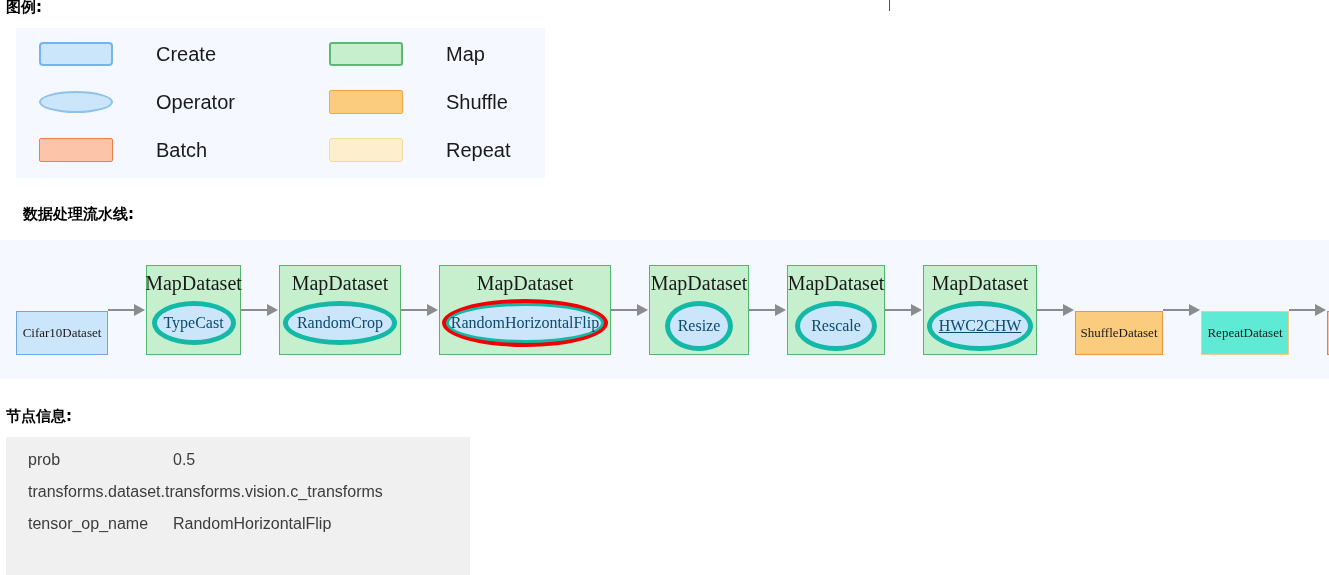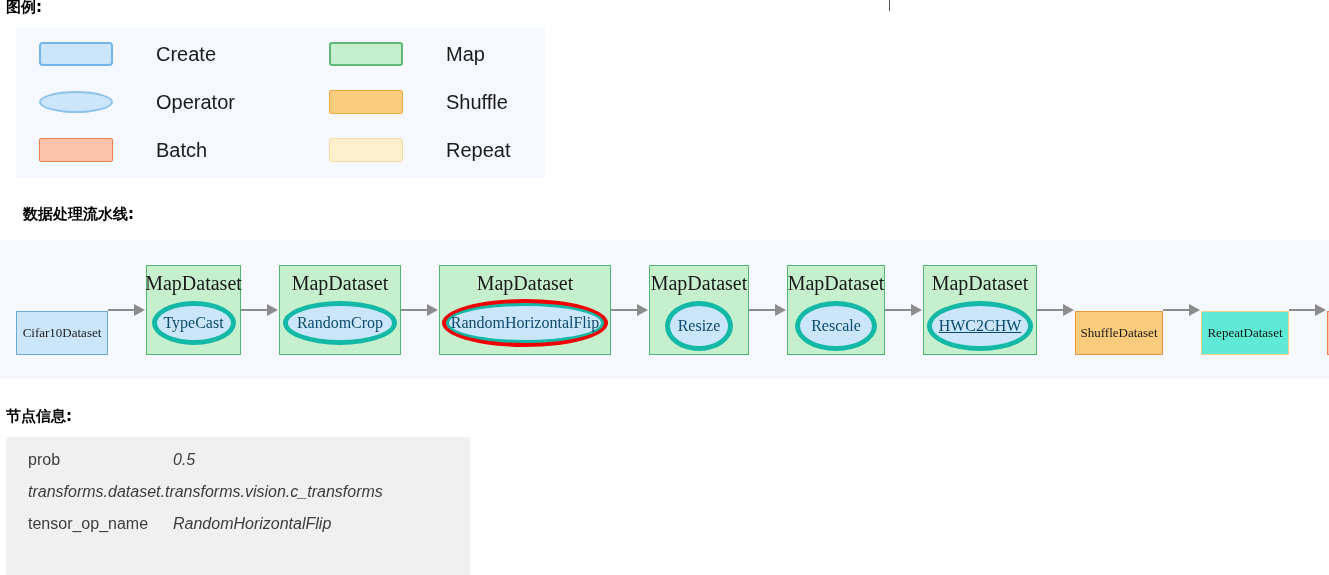--- a/index.html
+++ b/index.html
@@ -216,21 +216,20 @@
     word-break: break-all;
   }
   .info-val {
     flex: 1 1 auto;
     font-family: "Liberation Sans", sans-serif;
     font-size: 16px;
     color: #3c3c3c;
     line-height: 22px;
     word-break: break-all;
     padding-right: 6px;
-    font-style: italic;
   }
 </style>
 </head>
 <body>
 
 <div class="caret"></div>
 
 <div class="heading" id="heading-legend">图例:</div>
 
 <div id="legend-panel">

